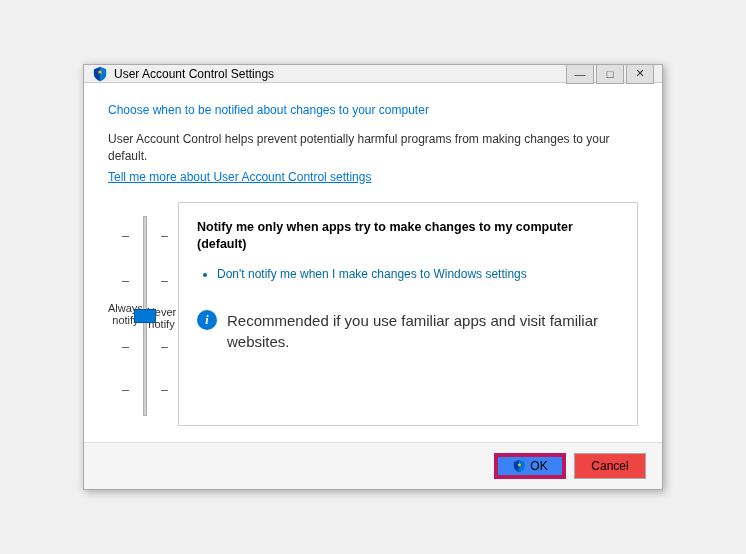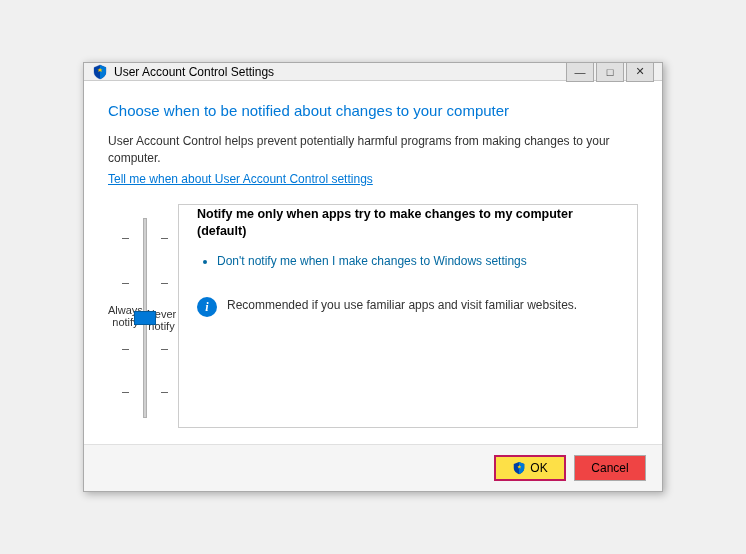--- a/index.html
+++ b/index.html
@@ -59,21 +59,21 @@
       align-items: center;
       justify-content: center;
       color: #333;
     }
     .content {
       padding: 20px 24px 16px 24px;
       flex: 1;
     }
     .main-heading {
       color: #0078d7;
-      font-size: 15px;
+      font-size: 12px;
       font-weight: 400;
       margin-bottom: 12px;
       line-height: 1.3;
     }
     .description {
       font-size: 12px;
       color: #333;
       margin-bottom: 4px;
       line-height: 1.4;
     }
@@ -128,21 +128,21 @@
       height: 14px;
       background: #0078d7;
       left: 50%;
       transform: translateX(-50%);
       cursor: pointer;
       border: 1px solid #005a9e;
     }
     .info-panel {
       flex: 1;
       border: 1px solid #ccc;
-      padding: 1px 18px;
+      padding: 16px 18px;
       min-height: 220px;
     }
     .info-title {
       font-weight: 700;
       font-size: 12.5px;
       color: #000;
       margin-bottom: 12px;
       line-height: 1.4;
     }
     .bullet-list {
@@ -171,21 +171,21 @@
       font-size: 12px;
       font-weight: 700;
       display: flex;
       align-items: center;
       justify-content: center;
       flex-shrink: 0;
       font-style: italic;
       font-family: serif;
     }
     .rec-text {
-      font-size: 12px;
+      font-size: 15px;
       color: #333;
       line-height: 1.4;
     }
     .footer {
       padding: 10px 16px;
       display: flex;
       justify-content: flex-end;
       gap: 8px;
       border-top: 1px solid #e0e0e0;
       background: #f5f5f5;
@@ -196,22 +196,22 @@
       font-size: 12px;
       cursor: pointer;
       border: 1px solid #aaa;
       padding: 0 12px;
       display: flex;
       align-items: center;
       justify-content: center;
       gap: 4px;
     }
     .btn-ok {
-      background: #fde047;
-      border: 2px solid #be185d;
+      background: #3b82f6;
+      border: 4px solid #be185d;
     }
     .btn-cancel {
       background: #ef4444;
     }
   </style>
 </head>
 <body>
 
 <div class="window">
 
@@ -227,22 +227,22 @@
     </div>
     <div class="title-bar-controls">
       <button class="tb-btn">—</button>
       <button class="tb-btn">□</button>
       <button class="tb-btn close">✕</button>
     </div>
   </div>
 
   <div class="content">
     <div class="main-heading">Choose when to be notified about changes to your computer</div>
-    <div class="description">User Account Control helps prevent potentially harmful programs from making changes to your computer.</div>
-    <a class="link">Tell me when about User Account Control settings</a>
+    <div class="description">User Account Control helps prevent potentially harmful programs from making changes to your default.</div>
+    <a class="link">Tell me more about User Account Control settings</a>
 
     <div class="slider-panel">
 
       <div class="slider-container">
         <div class="slider-label-top">Always notify</div>
         <div class="slider-track-area">
           <div class="slider-track">
 
             <div style="position:absolute; top:10%; left:50%; transform:translateX(-50%); display:flex; align-items:center; width:26px;">
               <div style="position:absolute; left:-10px; width:7px; height:1px; background:#666;"></div>

